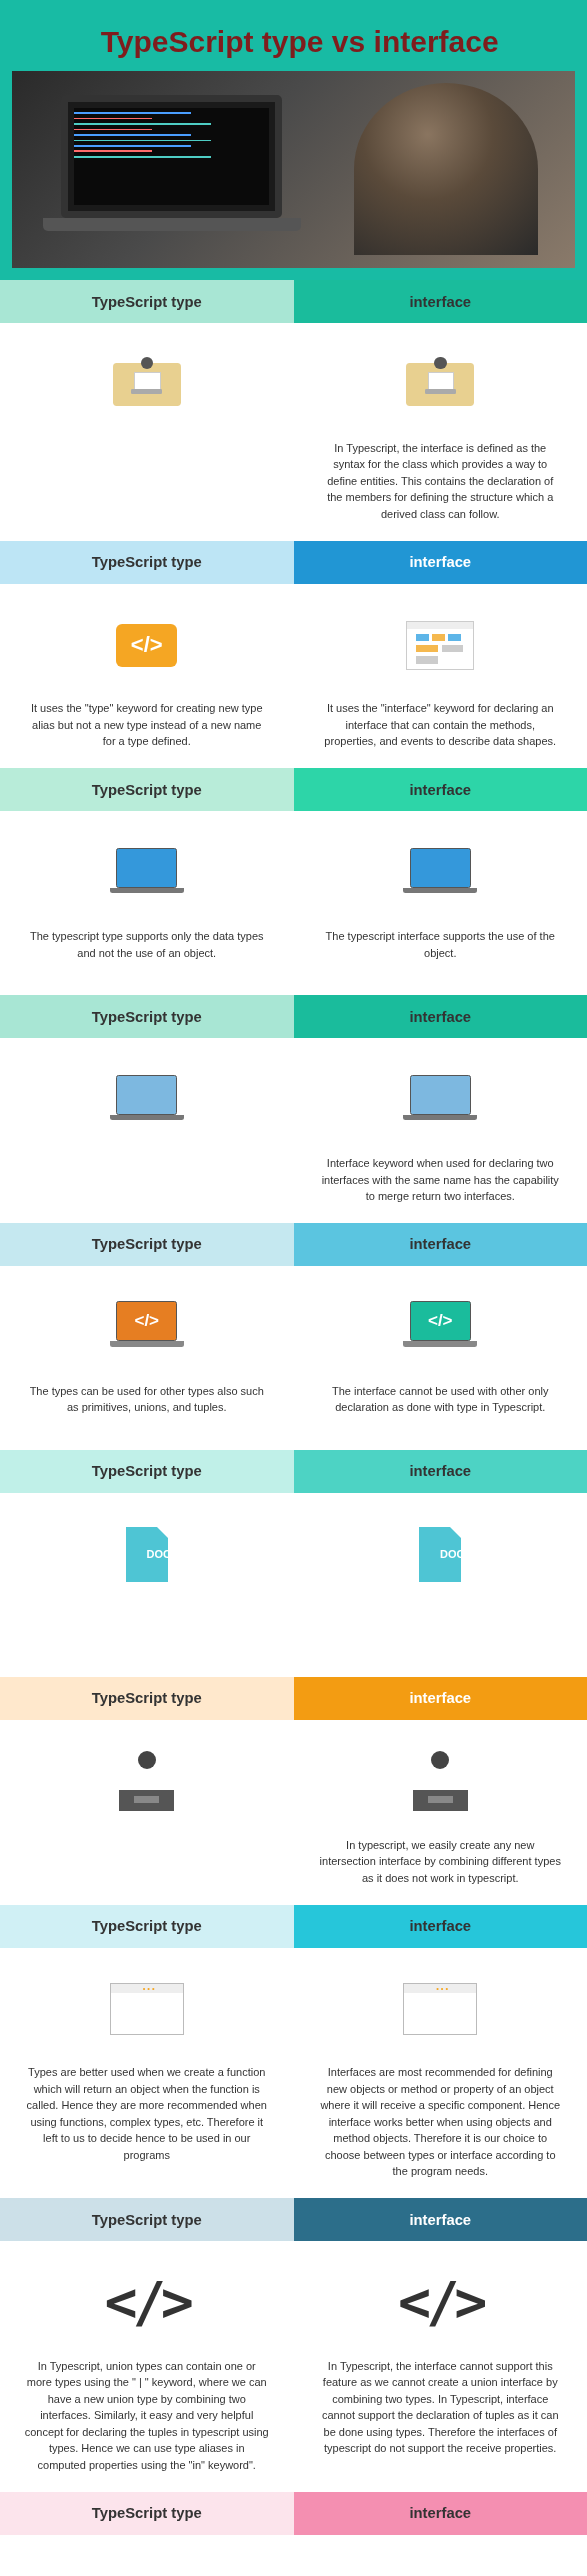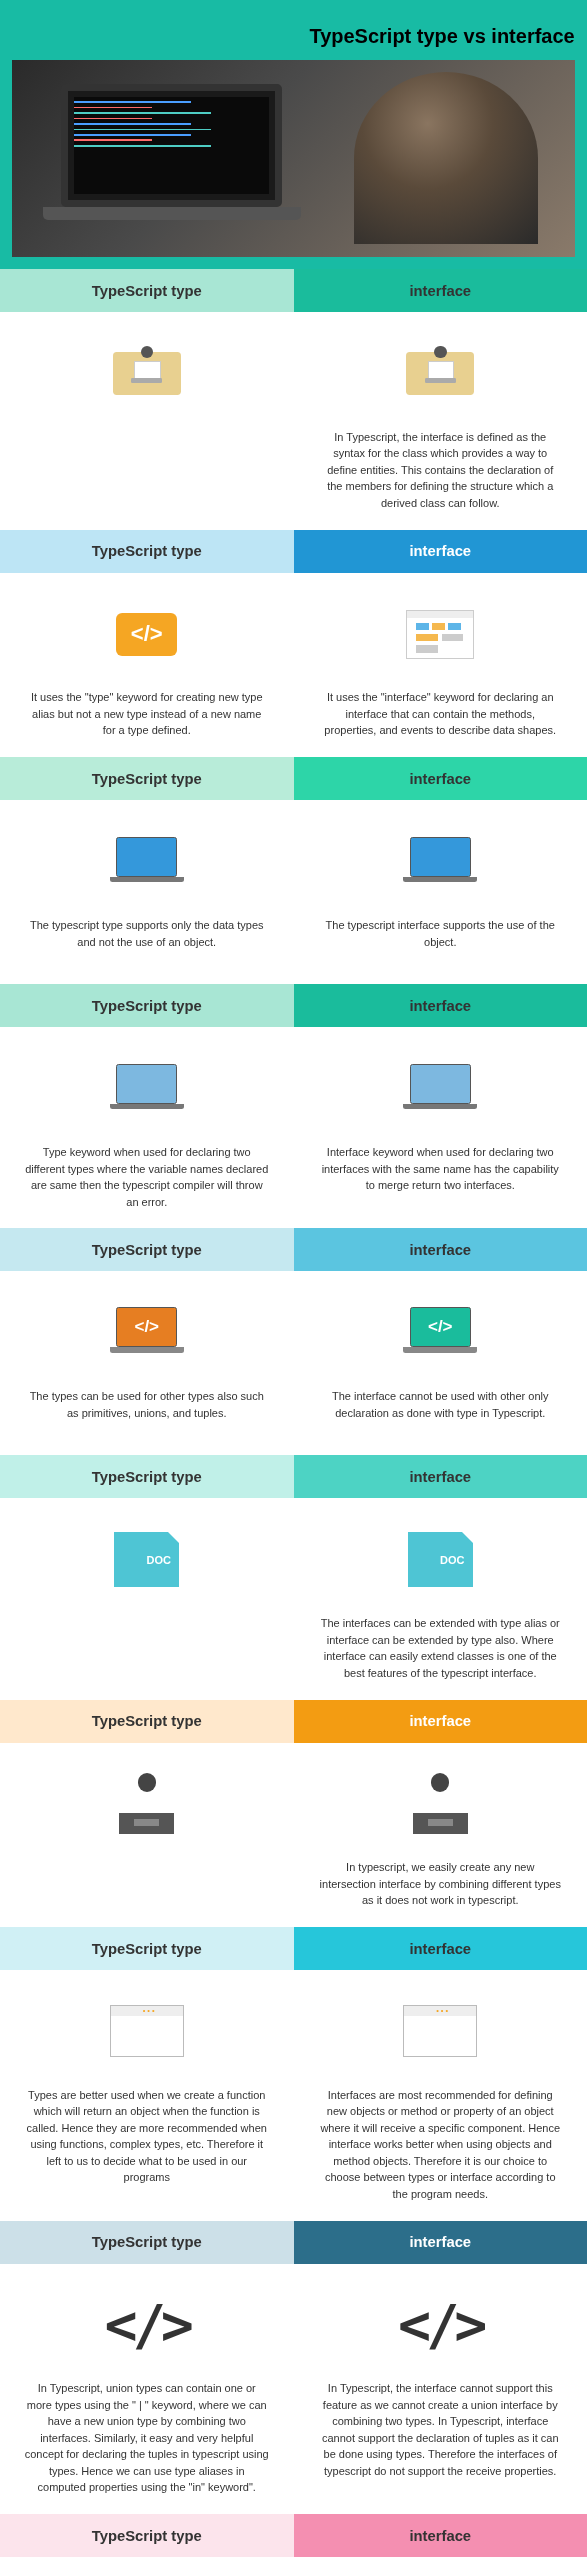--- a/index.html
+++ b/index.html
@@ -8,24 +8,24 @@
       width: 587px;
       margin: 0 auto;
       background: #fff;
     }
     .header {
       background: #18bba4;
       padding: 24.6px 12.3px 12.3px;
       position: relative;
     }
     .header-title {
-      color: #000000;
-      font-size: 20px;
+      color: #7f1d1d;
+      font-size: 30px;
       font-weight: bold;
-      text-align: right;
+      text-align: center;
       padding-left: 12.3px;
     }
     .header-image {
       margin-top: 12.3px;
       height: 197px;
       background: linear-gradient(135deg, #2a2a2a 0%, #4a4a4a 40%, #8a7a6a 100%);
       position: relative;
       overflow: hidden;
     }
     .laptop {
@@ -233,21 +233,21 @@
     }
     .icon-laptop-code.orange .screen { background: #e67e22; }
     .icon-laptop-code.green .screen { background: #1abc9c; }
     .icon-laptop-code .base {
       width: 74px; height: 6.1px;
       background: #888;
       border-radius: 0 0 2.5px 2.5px;
     }
     
     .icon-doc {
-      width: 65px; height: 55px;
+      width: 42px; height: 55px;
       background: #4ec5d4;
       position: relative;
       display: flex;
       align-items: center;
       justify-content: center;
       color: #fff;
       font-size: 11px;
       font-weight: bold;
       padding-left: 24px;
     }
@@ -421,21 +421,20 @@
   <div class="bg-green-dark">interface</div>
 </div>
 <div class="row-body">
   <div>
     <div class="icon-wrap">
         <div class="icon-laptop-dev">
           <div class="screen" style="background:#7db8e0"></div>
           <div class="base"></div>
         </div>
       </div>
-    <div class="desc">Type keyword when used for declaring two different types where the variable names declared are same then the typescript compiler will throw an error.</div>
   </div>
   <div>
     <div class="icon-wrap">
         <div class="icon-laptop-dev">
           <div class="screen" style="background:#7db8e0"></div>
           <div class="base"></div>
         </div>
       </div>
     <div class="desc">Interface keyword when used for declaring two interfaces with the same name has the capability to merge return two interfaces.</div>
   </div>
@@ -473,21 +472,20 @@
 <div class="row-body">
   <div>
     <div class="icon-wrap">
         <div class="icon-doc">DOC</div>
       </div>
   </div>
   <div>
     <div class="icon-wrap">
         <div class="icon-doc">DOC</div>
       </div>
-    <div class="desc">The interfaces can be extended with type alias or interface can be extended by type also. Where interface can easily extend classes is one of the best features of the typescript interface.</div>
   </div>
 </div>
 
 <div class="row-header">
   <div class="bg-orange-light">TypeScript type</div>
   <div class="bg-orange-dark">interface</div>
 </div>
 <div class="row-body">
   <div>
     <div class="icon-wrap">
@@ -514,21 +512,21 @@
 
 <div class="row-header">
   <div class="bg-cyan-light">TypeScript type</div>
   <div class="bg-cyan-dark">interface</div>
 </div>
 <div class="row-body">
   <div>
     <div class="icon-wrap">
         <div class="icon-window"></div>
       </div>
-    <div class="desc">Types are better used when we create a function which will return an object when the function is called. Hence they are more recommended when using functions, complex types, etc. Therefore it left to us to decide what to be used in our programs</div>
+    <div class="desc">Types are better used when we create a function which will return an object when the function is called. Hence they are more recommended when using functions, complex types, etc. Therefore it left to us to decide hence to be used in our programs</div>
   </div>
   <div>
     <div class="icon-wrap">
         <div class="icon-window"></div>
       </div>
     <div class="desc">Interfaces are most recommended for defining new objects or method or property of an object where it will receive a specific component. Hence interface works better when using objects and method objects. Therefore it is our choice to choose between types or interface according to the program needs.</div>
   </div>
 </div>
 
 <div class="row-header">

